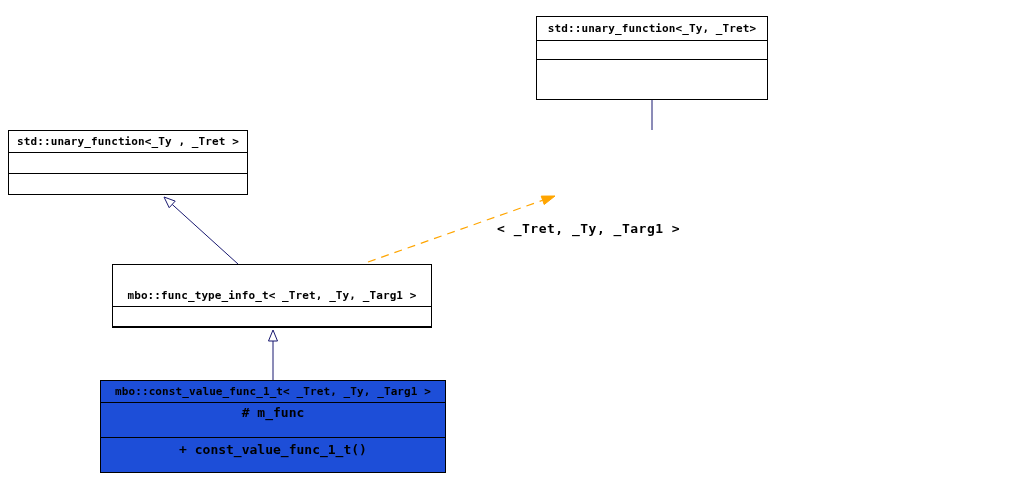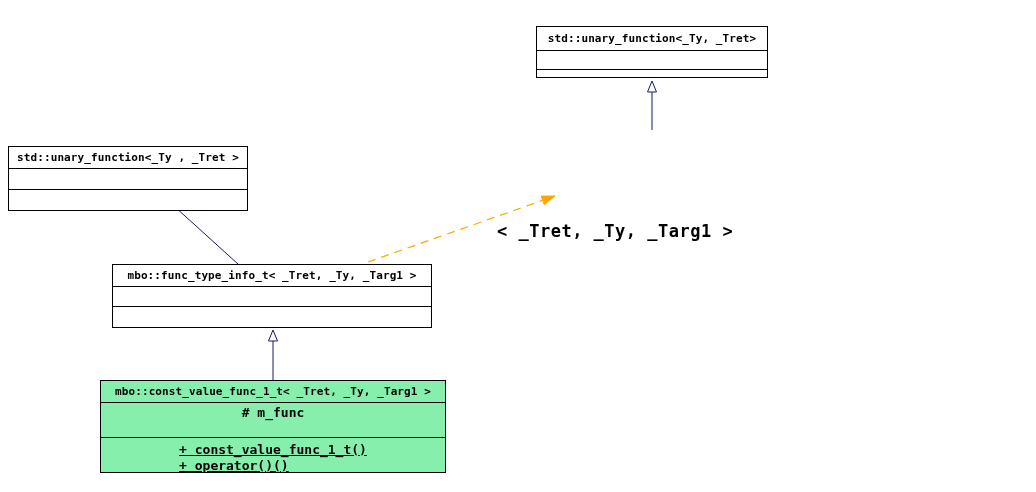--- a/index.html
+++ b/index.html
@@ -19,54 +19,54 @@
   .node .row {
     box-sizing:border-box;
     border-bottom:1px solid #000000;
     display:flex; align-items:center; justify-content:center;
     overflow:hidden; white-space:nowrap;
   }
   .node .row:last-child { border-bottom:none; }
   .node-title {
     font-weight:bold; font-size:11px; color:#000000; letter-spacing:0.1px;
   }
-  .node.highlight { background:#86efac; }
+  .node.highlight { background:#1d4ed8; }
 
   .member-block { width:100%; padding-top:2px; }
   .member-line {
     font-weight:bold; font-size:13px; color:#000000;
     line-height:16px; text-align:center; white-space:nowrap;
   }
-  .method-block { width:fit-content; margin:2px auto 0 auto;text-decoration:underline; }
+  .method-block { width:fit-content; margin:2px auto 0 auto; }
   .method-block .member-line { text-align:left; }
 
   .edge-label {
     position:absolute; left:497px; top:221px; width:172px;
-    font-weight:bold; font-size:17px; letter-spacing:0.5px;
+    font-weight:bold; font-size:13px; letter-spacing:0.5px;
     color:#000000; text-align:center; white-space:nowrap;
   }
 
   
-  #n-top   { left:536px; top:16px;  width:232px; height:52px;margin-top:10px; }
+  #n-top   { left:536px; top:16px;  width:232px; height:84px; }
   #n-top .row:nth-child(1) { height:24px; }
   #n-top .row:nth-child(2) { height:19px; }
   #n-top .row:nth-child(3) { height:19px; }
 
-  #n-left  { left:8px;   top:146px; width:240px; height:65px; }
+  #n-left  { left:8px;   top:130px; width:240px; height:65px; }
   #n-left .row:nth-child(1) { height:22px; }
   #n-left .row:nth-child(2) { height:21px; }
   #n-left .row:nth-child(3) { height:20px; }
 
   #n-wide  { left:270px; top:130px; width:761px; height:65px; }
   #n-wide .row:nth-child(1) { height:22px; }
   #n-wide .row:nth-child(2) { height:21px; }
   #n-wide .row:nth-child(3) { height:20px; }
 
   #n-mid   { left:112px; top:264px; width:320px; height:64px; }
-  #n-mid .row:nth-child(1) { height:22px; }
+  #n-mid .row:nth-child(1) { height:22px;margin-top:20px; }
   #n-mid .row:nth-child(2) { height:20px; }
   #n-mid .row:nth-child(3) { height:20px; }
 
   #n-gray  { left:100px; top:380px; width:346px; height:93px; }
   #n-gray .row:nth-child(1) { height:22px; }
   #n-gray .row:nth-child(2) { height:35px; align-items:flex-start; }
   #n-gray .row:nth-child(3) { height:34px; align-items:flex-start; }
 </style>
 </head>
 <body>
@@ -118,20 +118,19 @@
       <span class="node-title">mbo::const_value_func_1_t&lt; _Tret, _Ty, _Targ1 &gt;</span>
     </div>
     <div class="row">
       <div class="member-block">
         <div class="member-line"># m_func</div>
       </div>
     </div>
     <div class="row">
       <div class="member-block method-block">
         <div class="member-line">+ const_value_func_1_t()</div>
-        <div class="member-line">+ operator()()</div>
       </div>
     </div>
   </div>
 
   <div class="edge-label">&lt; _Tret, _Ty, _Targ1 &gt;</div>
 
 </div>
 
 </body></html>

